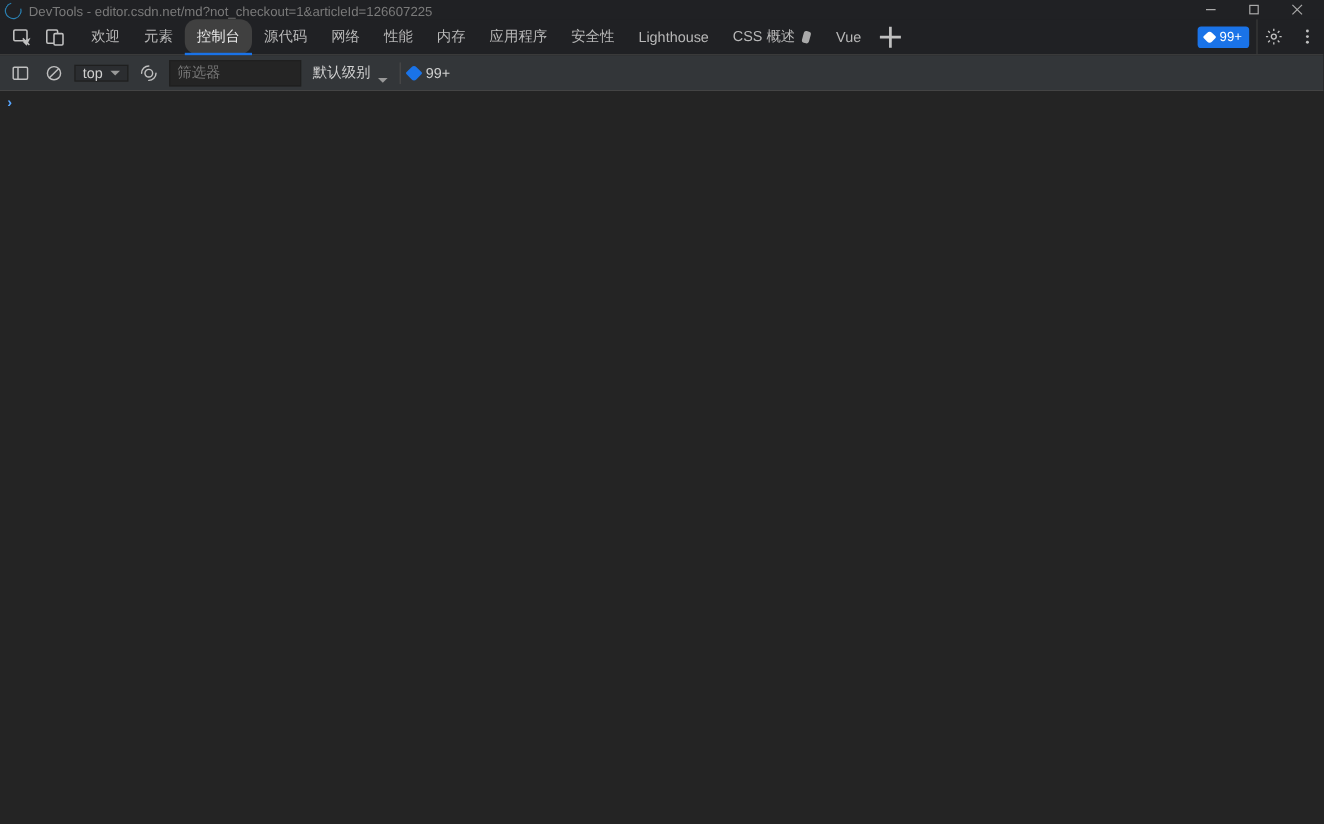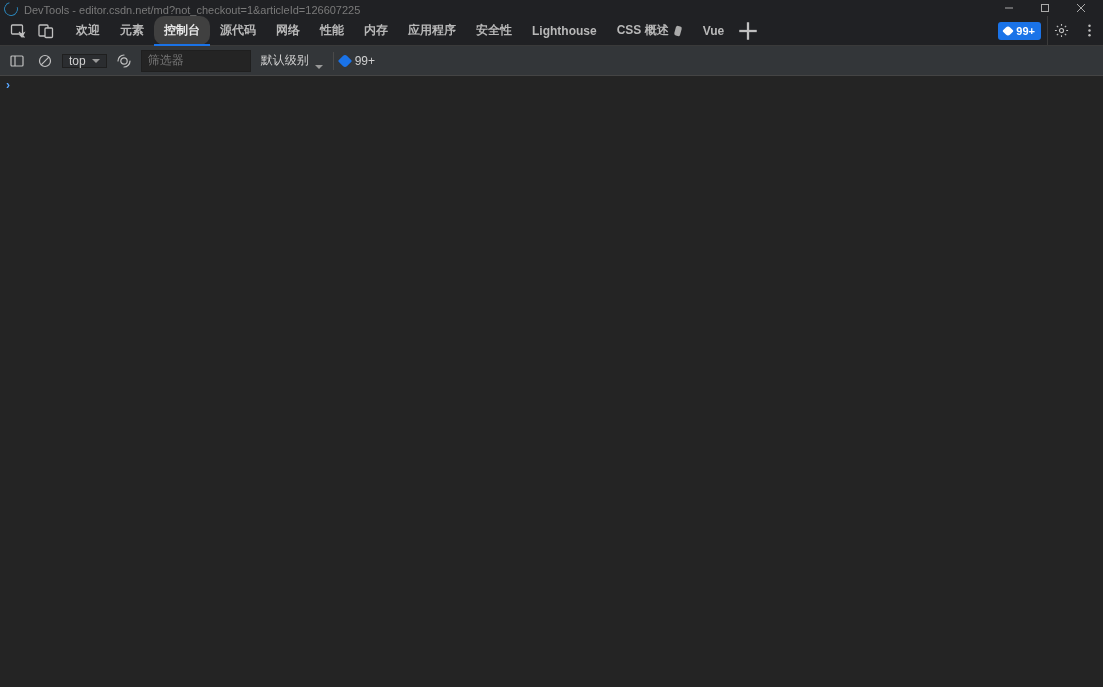--- a/index.html
+++ b/index.html
@@ -43,21 +43,20 @@
 .winbtn svg { width: 10px; height: 10px; }
 
 
 .tabstrip {
   height: 30px;
   background: #202124;
   display: flex;
   align-items: stretch;
   border-bottom: 1px solid #3a3a3a;
   padding-left: 4px;
-  font-weight: bold;
 }
 .tabstrip .tool-icon {
   width: 28px;
   display: flex; align-items: center; justify-content: center;
   color: #c0c0c0;
 }
 .tool-icon svg { width: 16px; height: 16px; }
 .tabstrip .gap { width: 6px; }
 .tab {
   display: flex; align-items: center;

